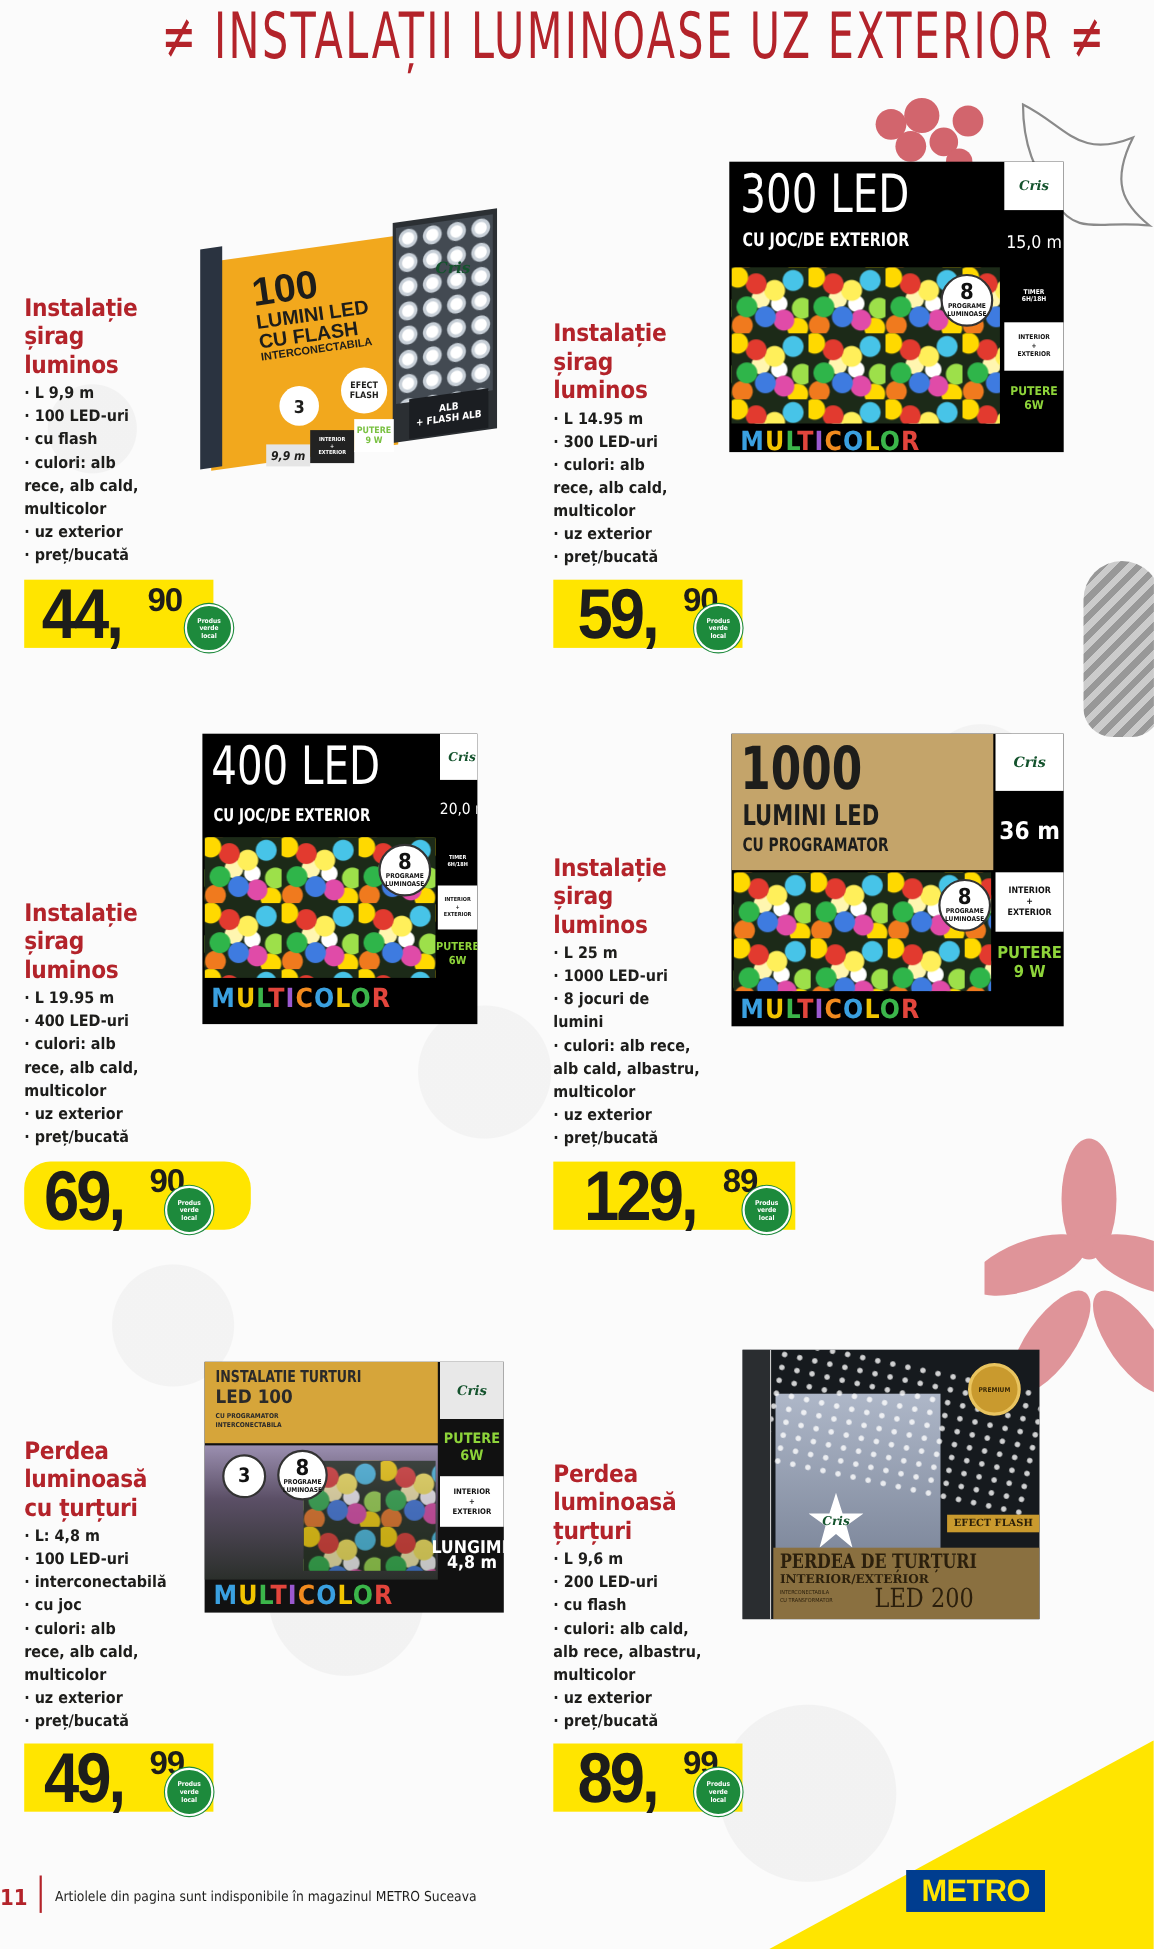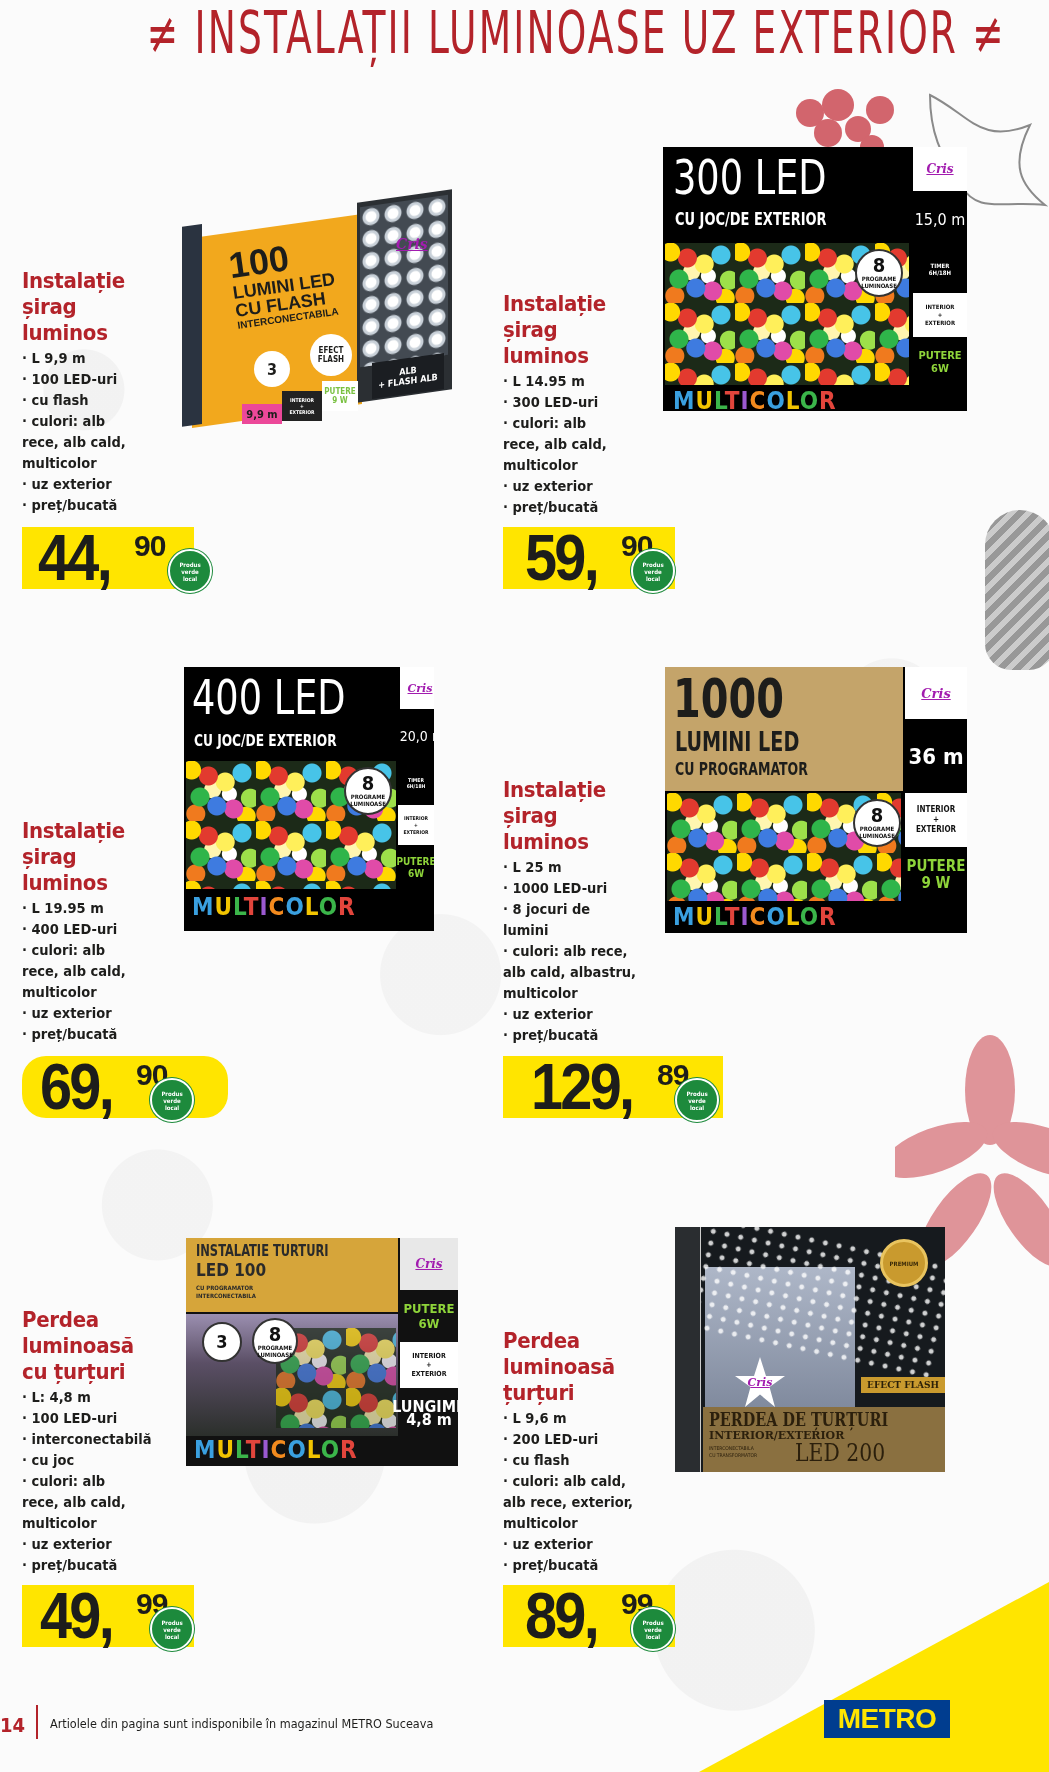--- a/index.html
+++ b/index.html
@@ -105,21 +105,21 @@
   .multicolor span:nth-child(6n+4){color:#e2453c}
   .multicolor span:nth-child(6n+5){color:#9b59d0}
   .multicolor span:nth-child(6n+6){color:#f28a1e}
   .side-cell { position: absolute; display:flex; align-items:center; justify-content:center; text-align:center; white-space: pre-line; font-weight:bold; }
   .prog-badge {
     position: absolute; width: 48px; height: 48px; border-radius: 50%;
     background: #fff; border: 2px solid #333; color:#111; text-align:center;
     font-size: 6px; line-height: 7px; font-weight: bold; padding-top: 4px; white-space: pre-line;
   }
   .prog-badge b { display:block; font-size: 20px; line-height: 20px; }
-  .cris-logo { position:absolute; display:flex; align-items:center; justify-content:center; color:#a21caf; font-style: italic; font-weight:bold; font-family:"DejaVu Serif", serif;text-decoration:underline; }
+  .cris-logo { position:absolute; display:flex; align-items:center; justify-content:center; color:#14532d; font-style: italic; font-weight:bold; font-family:"DejaVu Serif", serif; }
 
   .footer-page { position: absolute; left: 0; top: 1713px; font-size: 20px; color:#b3232a; font-weight: bold; }
   .footer-sep { position: absolute; left: 36px; top: 1705px; width: 2px; height: 34px; background: #b3232a; }
   .footer-note { position: absolute; left: 50px; top: 1716px; font-size: 12.5px; color:#1d1d1b; }
   .footer-yellow {
     position: absolute; right: 0; bottom: 0; width: 350px; height: 190px;
     background: #ffe500; clip-path: polygon(100% 0, 100% 100%, 0 100%);
   }
   .metro-logo {
     position: absolute; left: 824px; top: 1700px; width: 126px; height: 38px;
@@ -188,21 +188,21 @@
     <div style="position:absolute; left:178px; top:15px; width:88px; height:160px; background: radial-gradient(circle, #fff 0 5px, #c8d0d8 6px 8px, transparent 9px) 0 0/22px 22px, #434a52; transform:skewY(-8deg);"></div>
     <div style="position:absolute; left:50px; top:55px; transform:rotate(-8deg); font-family:'Liberation Sans',sans-serif; font-weight:bold; color:#1d1d1b;">
       <div style="font-size:36px; line-height:36px;">100</div>
       <div style="font-size:18px; line-height:18px;">LUMINI LED</div>
       <div style="font-size:18px; line-height:18px;">CU FLASH</div>
       <div style="font-size:10px; line-height:12px;">INTERCONECTABILA</div>
     </div>
     <div class="side-cell" style="left:72px; top:165px; width:36px; height:36px; border-radius:50%; background:#fff; font-size:16px;">3</div>
     <div class="side-cell" style="left:128px; top:148px; width:42px; height:42px; border-radius:50%; background:#fff; font-size:8px; line-height:9px;">EFECT
 FLASH</div>
-    <div class="side-cell" style="left:60px; top:218px; width:40px; height:20px; background:#ec4899; font-size:11px;">9,9 m</div>
+    <div class="side-cell" style="left:60px; top:218px; width:40px; height:20px; background:#e5e5e5; font-size:11px;font-style:italic;">9,9 m</div>
     <div class="side-cell" style="left:100px; top:205px; width:40px; height:30px; background:#222; color:#fff; font-size:5px; line-height:6px;">INTERIOR
 +
 EXTERIOR</div>
     <div class="side-cell" style="left:140px; top:195px; width:36px; height:30px; background:#fff; color:#7ac142; font-size:8px; line-height:9px;">PUTERE
 9 W</div>
     <div class="side-cell" style="left:190px; top:172px; width:72px; height:36px; background:#1b1e22; color:#fff; font-size:9px; line-height:10px; transform:skewY(-8deg);">ALB
 + FLASH ALB</div>
     <div class="cris-logo" style="left:214px; top:50px; font-size:14px;">Cris</div>
   </div>
 </section>
@@ -382,21 +382,21 @@
 <section class="product">
   <div class="prod-text" style="left:503px; top:1328px; width:180px;">
     <h2 class="prod-name">Perdea
 luminoasă
 țurțuri</h2>
     <ul class="specs">
       <li>· L 9,6 m</li>
       <li>· 200 LED-uri</li>
       <li>· cu flash</li>
       <li>· culori: alb cald,
-alb rece, exterior,
+alb rece, albastru,
 multicolor</li>
       <li>· uz exterior</li>
       <li>· preț/bucată</li>
     </ul>
   </div>
   <div class="price-tag" style="left:503px; top:1585px; width:172px;">
     <span class="price-int" style="left:22px;">89,</span>
     <span class="price-dec" style="left:118px;">99</span>
     <div class="badge" style="left:128px; top:22px;">Produs
 verde
@@ -412,16 +412,16 @@
     <div style="position:absolute; left:28px; top:180px; width:242px; height:65px; background:#8a7040;"></div>
     <div style="position:absolute; left:34px; top:182px; color:#2b1f0c; font-size:18px; font-family:'DejaVu Serif',serif; font-weight:bold; white-space:nowrap; transform:scaleX(.8); transform-origin:left;">PERDEA DE ȚURȚURI</div>
     <div style="position:absolute; left:34px; top:202px; color:#2b1f0c; font-size:11px; font-family:'DejaVu Serif',serif; font-weight:bold;">INTERIOR/EXTERIOR</div>
     <div style="position:absolute; left:34px; top:218px; color:#2b1f0c; font-size:5px; line-height:7px; white-space:pre-line;">INTERCONECTABILA
 CU TRANSFORMATOR</div>
     <div style="position:absolute; left:120px; top:212px; color:#2b1f0c; font-size:24px; font-family:'DejaVu Serif',serif; white-space:nowrap; transform:scaleX(.85); transform-origin:left;">LED 200</div>
   </div>
 </section>
 
 <div class="footer-yellow"></div>
-<div class="footer-page">14</div>
+<div class="footer-page">11</div>
 <div class="footer-sep"></div>
 <div class="footer-note">Artiolele din pagina sunt indisponibile în magazinul METRO Suceava</div>
 <div class="metro-logo">METRO</div>
 
 </body></html>

